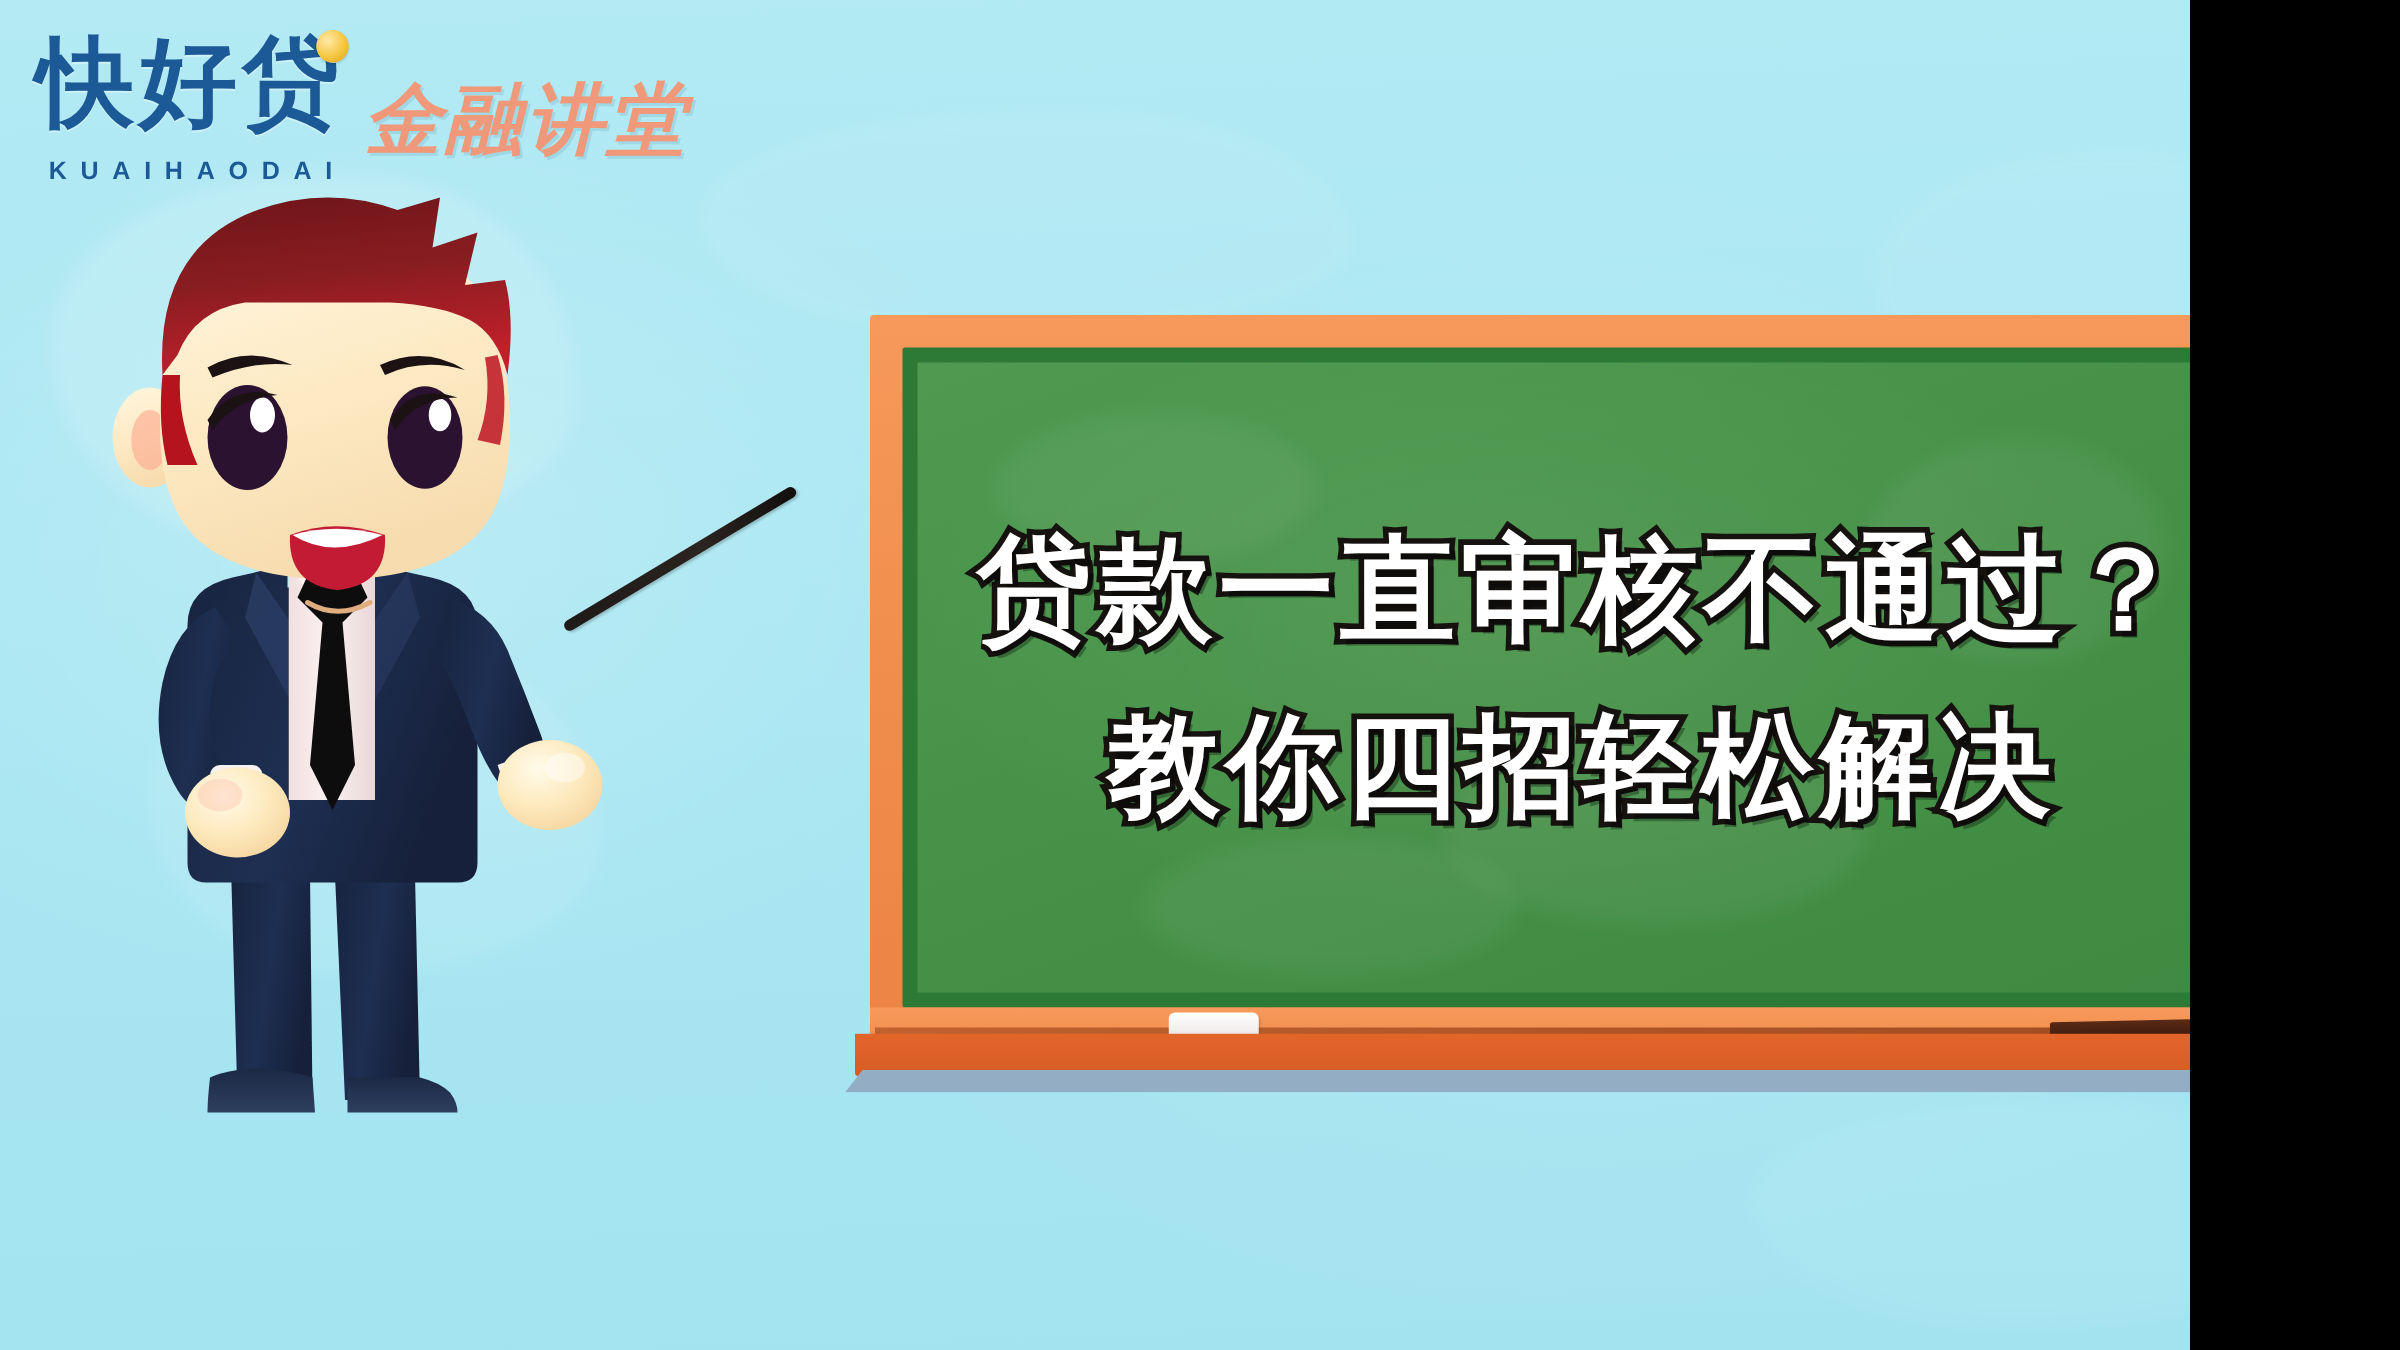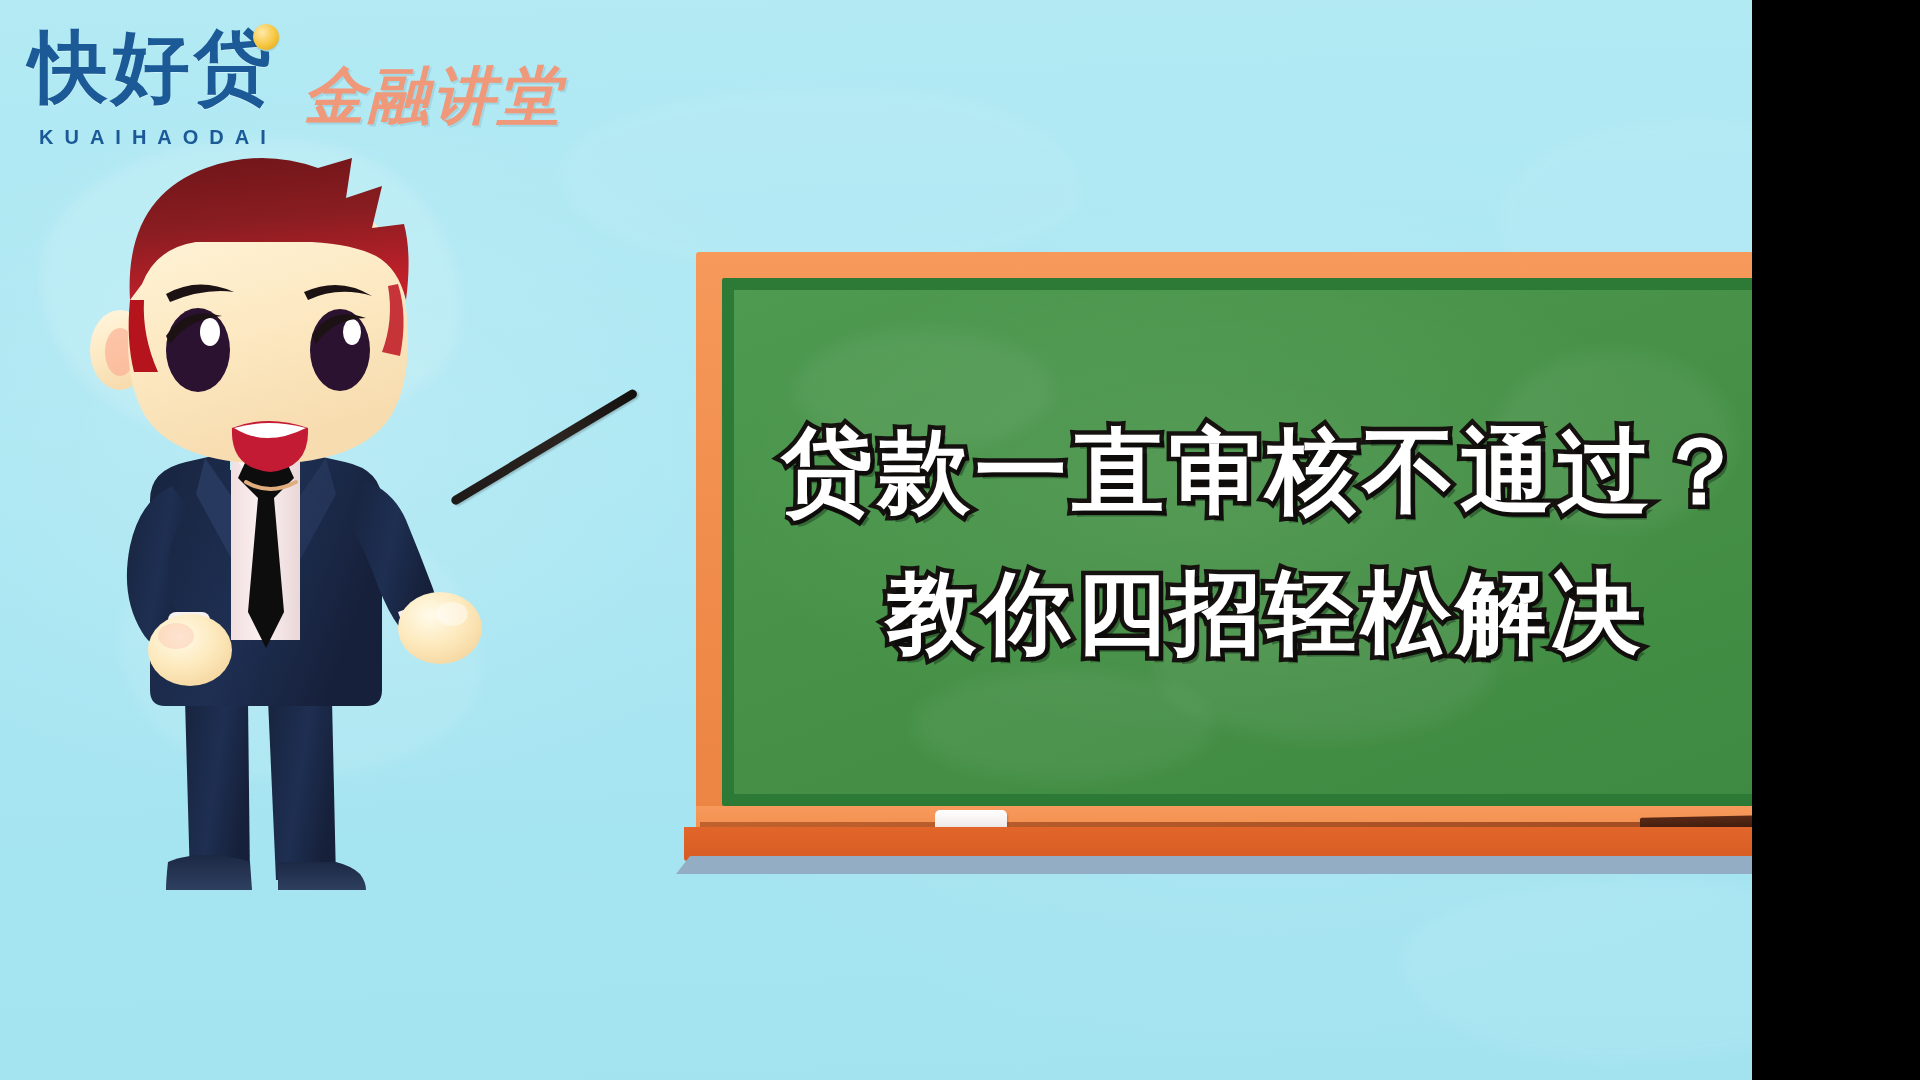--- a/index.html
+++ b/index.html
@@ -69,21 +69,21 @@
   .logo-latin {
     margin-top: 18px;
     font-size: 20px;
     letter-spacing: 11px;
     font-weight: bold;
     color: #1b5a96;
     text-indent: 11px;
     white-space: nowrap;
   }
   .logo-sub {
-    margin-left: 26px;
+    margin-left: 14px;
     margin-top: 26px;
     font-size: 62px;
     font-weight: bold;
     font-style: italic;
     color: #f0997a;
     letter-spacing: 3px;
     font-family: "DejaVu Serif", "Liberation Serif", serif;
     text-shadow: 2px 2px 0 rgba(120,170,190,0.28);
     white-space: nowrap;
   }

